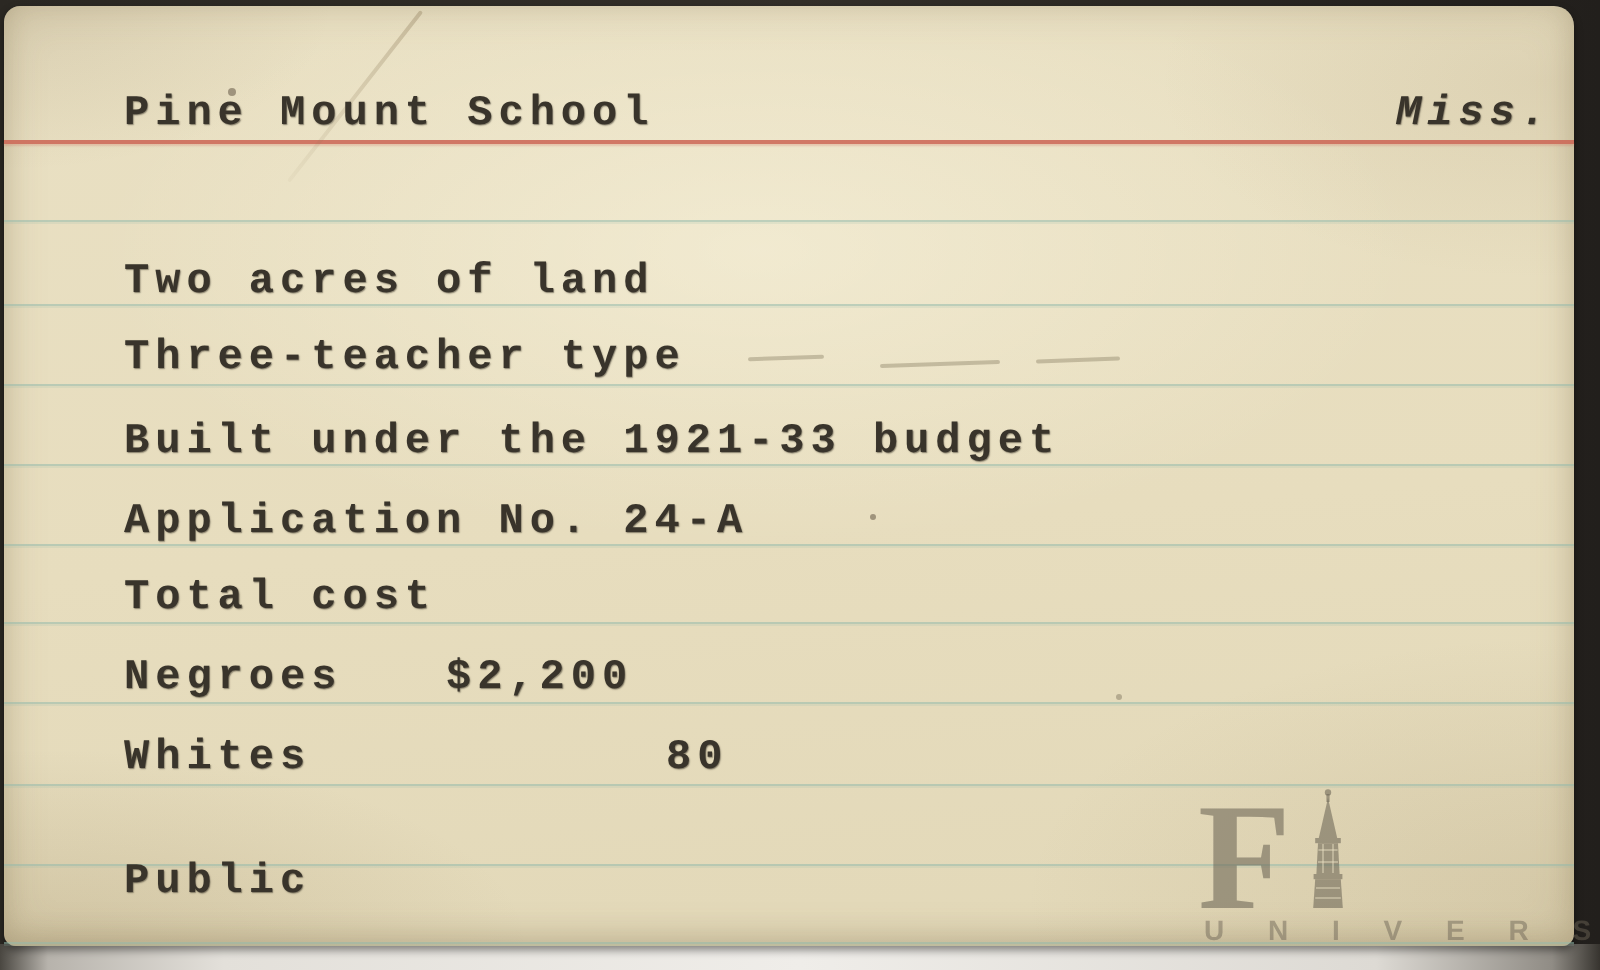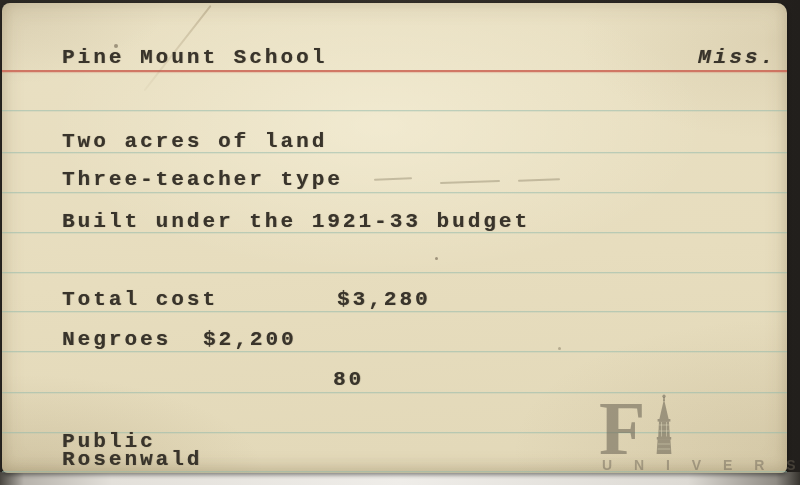--- a/index.html
+++ b/index.html
@@ -91,36 +91,38 @@
 
     <div class="line" style="top:166px">
       <span>Three-teacher type</span>
     </div>
     <div class="line" style="top:128px">
       <span>Two acres of land</span>
     </div>
     <div class="line" style="top:208px">
       <span>Built under the 1921-33 budget</span>
     </div>
+    <div class="line" style="top:248px">
+      <span>Application No. 24-A</span>
+    </div>
     <div class="line" style="top:286px">
       <span>Total cost</span>
-      <span class="val" style="left:275px">$3,280</span>
     </div>
     <div class="line" style="top:326px">
       <span>Negroes</span>
-      <span class="val" style="left:141px">$2,200</span>
+      <span class="val" style="left:161px">$2,200</span>
     </div>
     <div class="line" style="top:366px">
+      <span>Whites</span>
       <span class="val" style="left:271px">80</span>
     </div>
     <div class="line" style="top:428px">
       <span>Public</span>
     </div>
     <div class="line" style="top:446px">
-      <span>Rosenwald</span>
     </div>
 
     <div class="watermark">
       <div class="fisk-row">
         <span>F</span>
         <svg width="28" height="60" viewBox="0 0 28 60" fill="currentColor">
           <circle cx="14" cy="2.2" r="1.6"></circle>
           <rect x="13.2" y="3" width="1.6" height="4"></rect>
           <polygon points="14,5 18.6,25 9.4,25"></polygon>
           <rect x="7.6" y="25" width="12.8" height="2.6"></rect>

